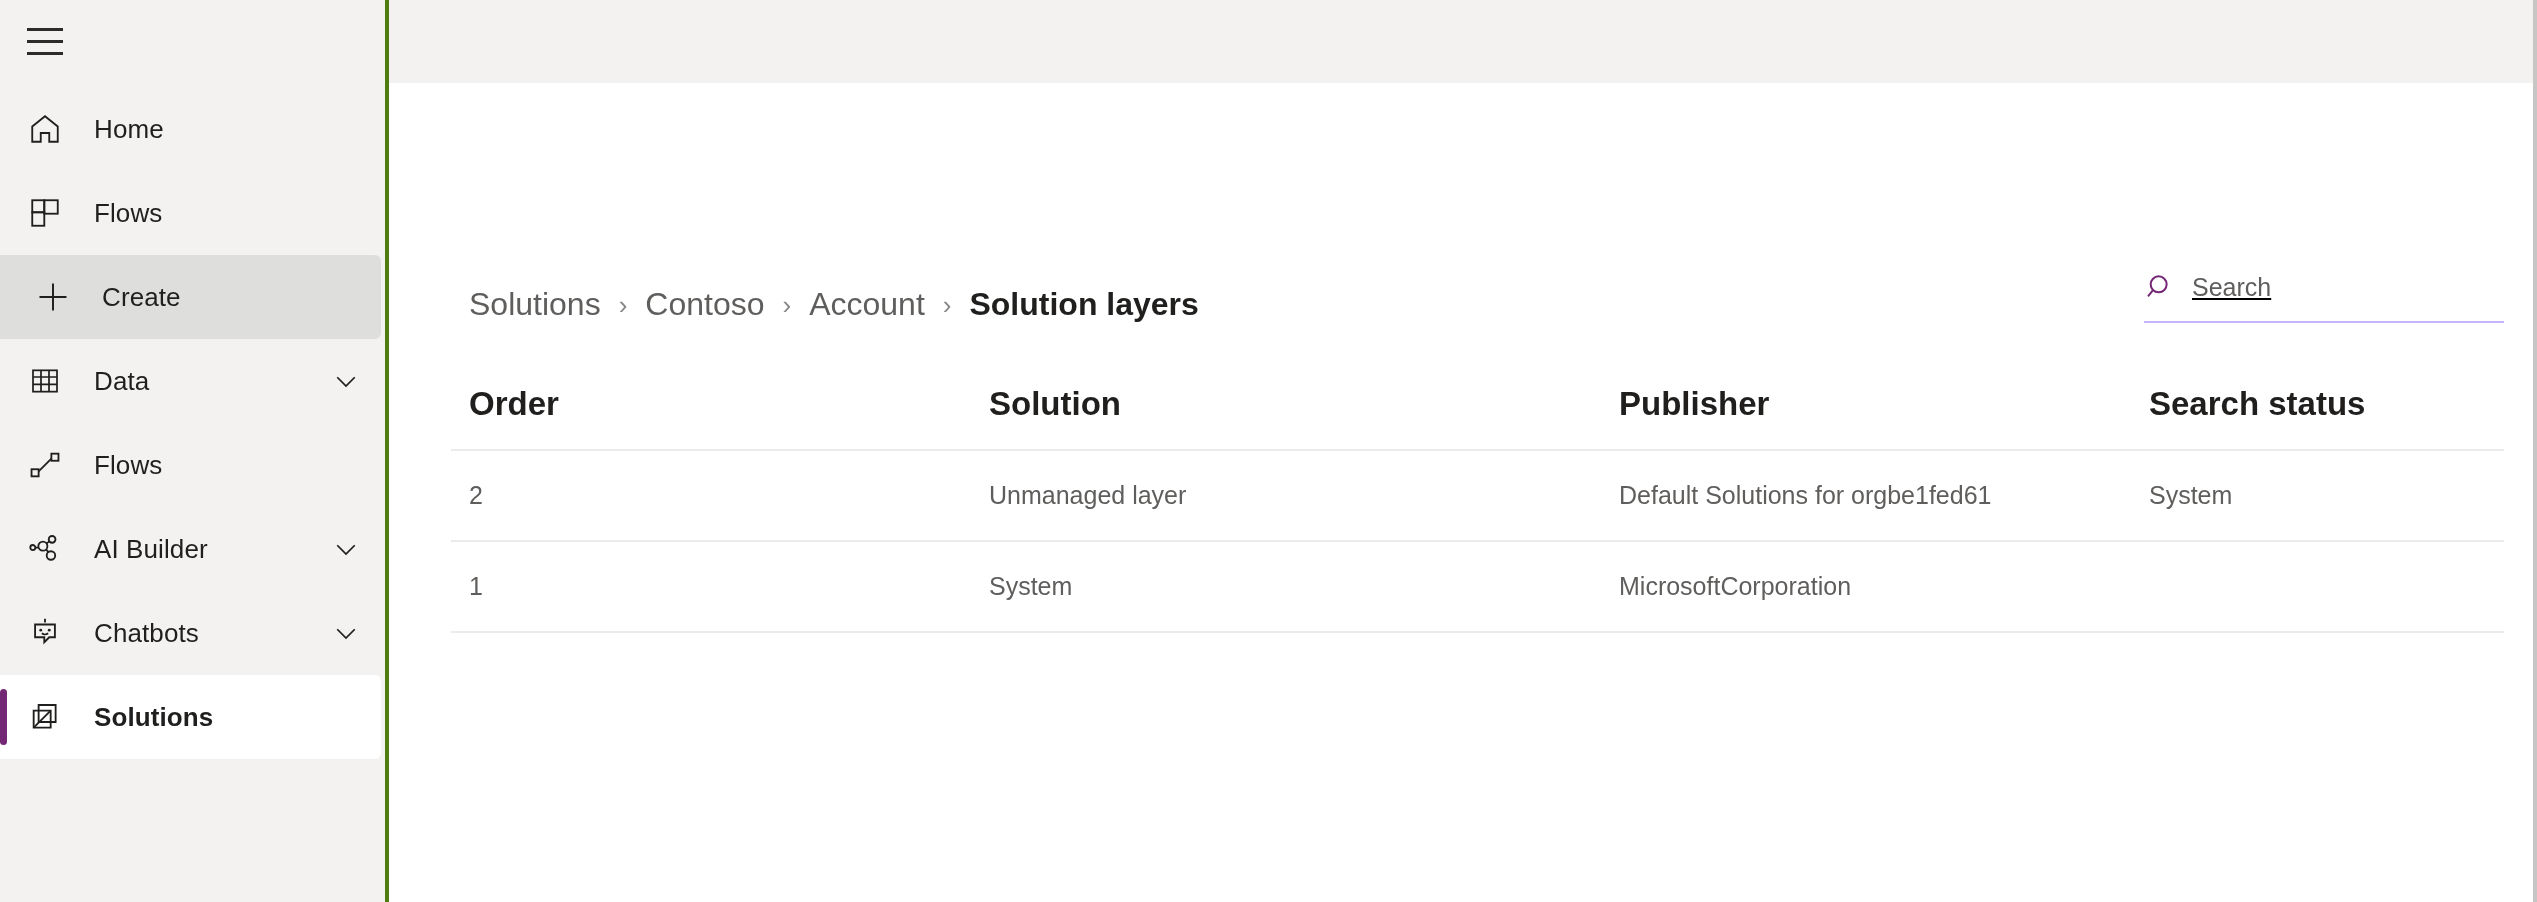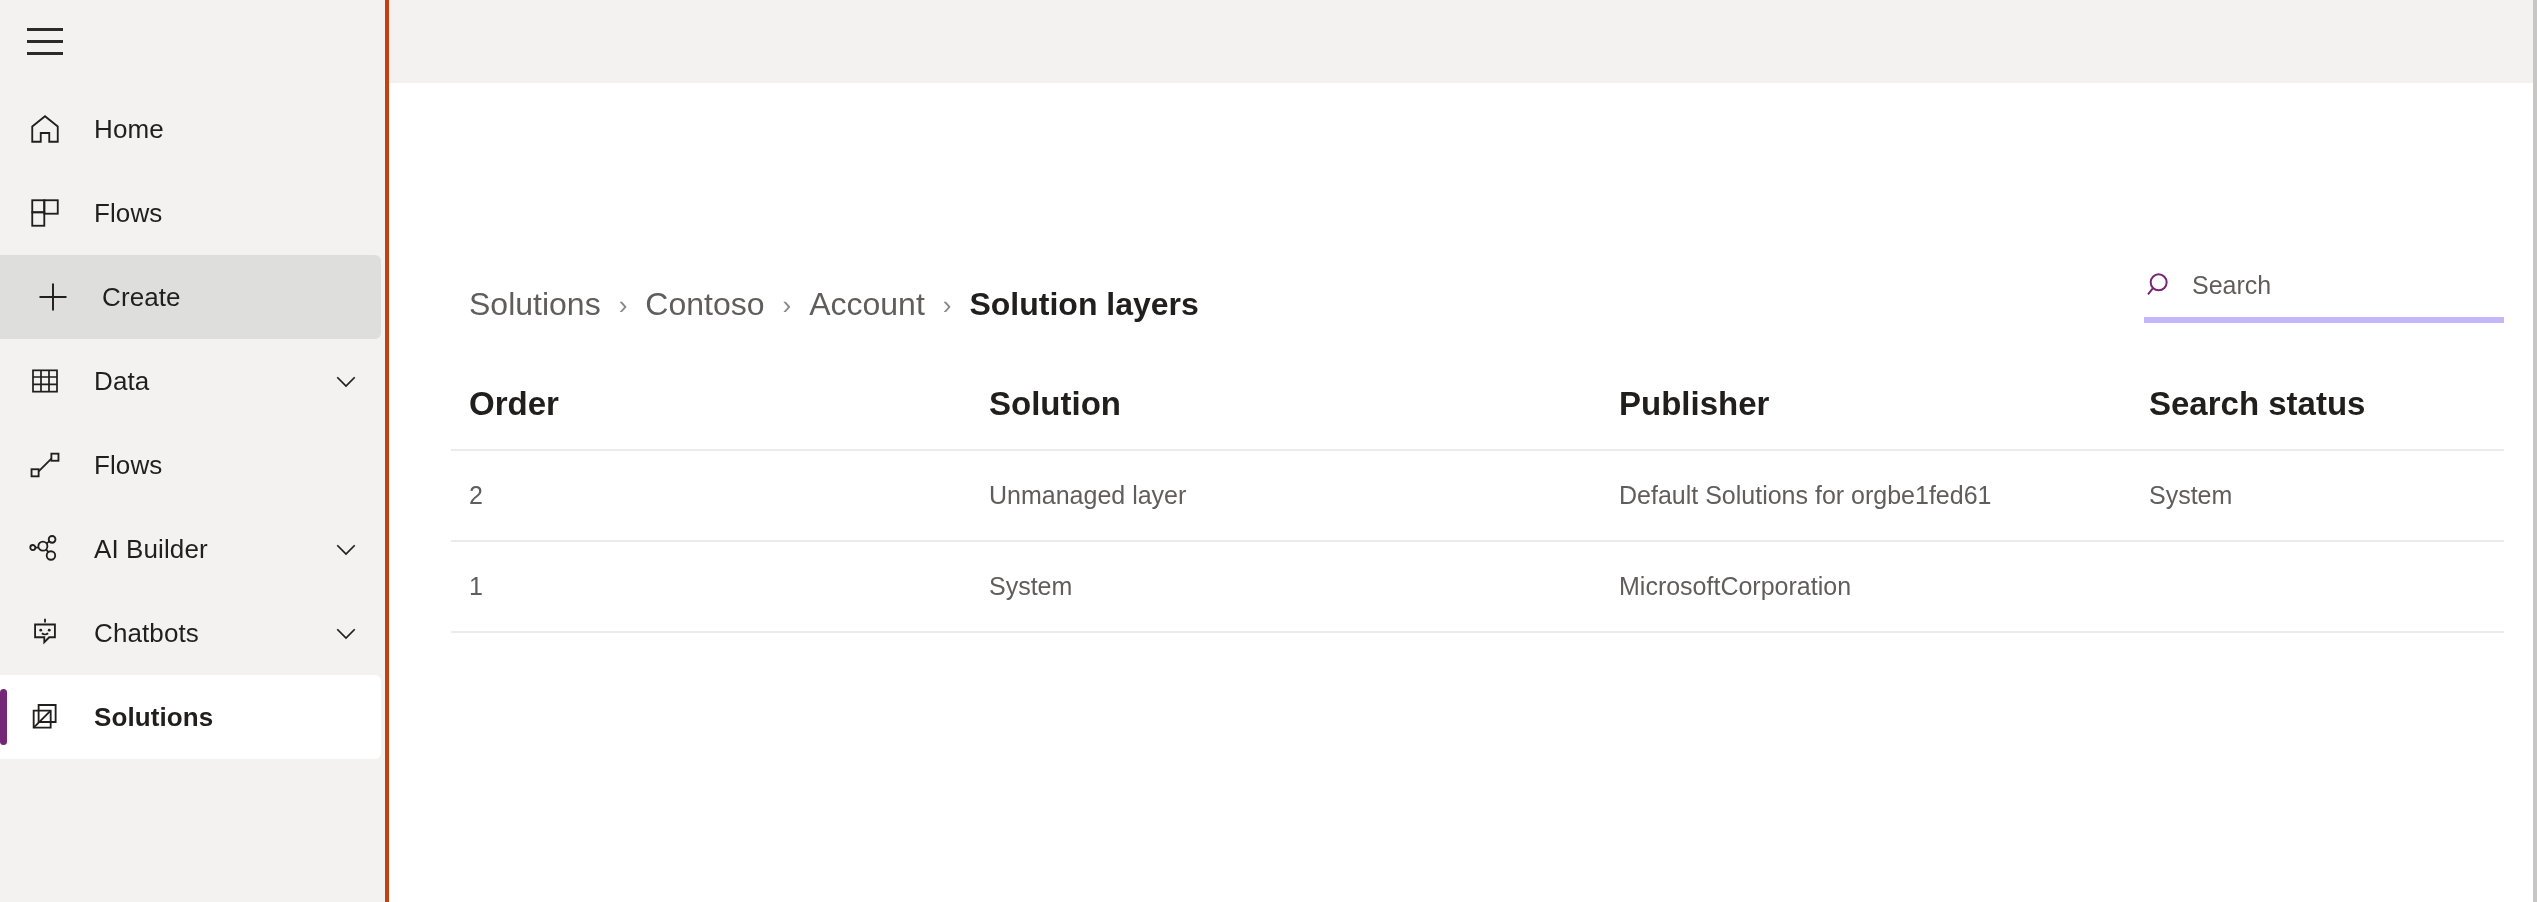--- a/index.html
+++ b/index.html
@@ -14,21 +14,21 @@
     width: 2537px; height: 902px;
     display: flex;
     background: #c8c6c4;
   }
 
   
   .sidebar {
     width: 389px;
     height: 902px;
     background: #f3f2f1;
-    border-right: 4px solid #c2410c;
+    border-right: 4px solid #4d7c0f;
     display: flex;
     flex-direction: column;
     flex: 0 0 389px;
     position: relative;
   }
   .hamburger-wrap {
     height: 83px;
     display: flex;
     align-items: center;
     padding-left: 22px;
@@ -158,23 +158,24 @@
     line-height: 1;
   }
 
   .search-box {
     margin-left: auto;
     margin-right: 29px;
     width: 360px;
     display: flex;
     align-items: center;
     gap: 16px;
-    border-bottom: 6px solid #c4b5fd;
+    border-bottom: 2px solid #c4b5fd;
     padding-bottom: 24px;
     height: 46px;
+    text-decoration: underline;
   }
   .search-icon { color: #742774; display: flex; align-items: center; flex: 0 0 auto; }
   .search-input {
     border: none;
     outline: none;
     background: transparent;
     font-family: "Liberation Sans", sans-serif;
     font-size: 25px;
     color: #201f1e;
     width: 100%;

